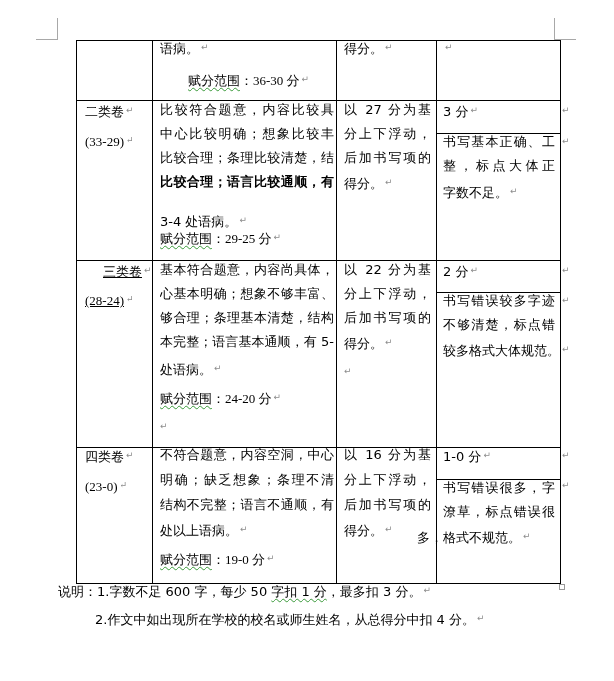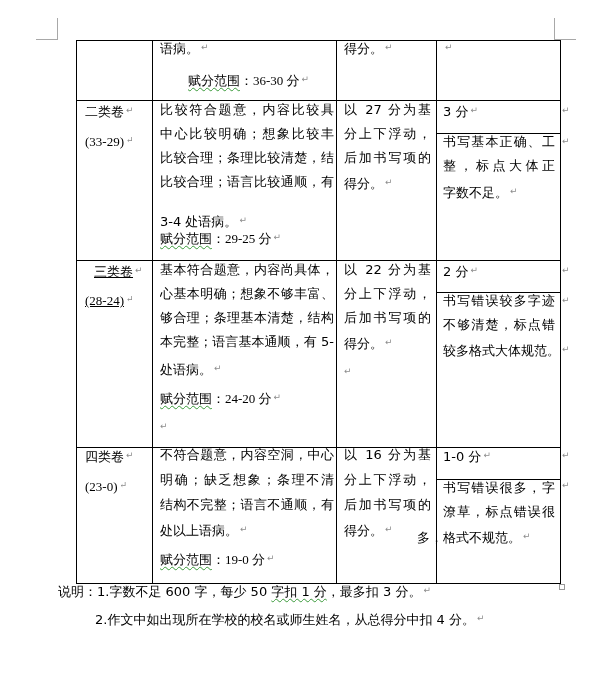--- a/index.html
+++ b/index.html
@@ -51,40 +51,40 @@
     <div class="ln" style="left:443px;top:39px;"><span class="pm"></span></div>
   </div>
 
   <div>
     <div class="ln" style="left:85px;top:102px;"><span>二类卷</span><span class="pm"></span></div>
     <div class="ln num" style="left:85px;top:132px;"><span>(33-29)</span><span class="pm"></span></div>
 
     <div class="ln j" style="left:160px;top:102px;width:174px;"><span>比较符合题意，内容比较具体，</span></div>
     <div class="ln j" style="left:160px;top:126px;width:174px;"><span>中心比较明确；想象比较丰富、</span></div>
     <div class="ln j" style="left:160px;top:150px;width:174px;"><span>比较合理；条理比较清楚，结构</span></div>
-    <div class="ln j" style="left:160px;top:174px;width:174px;"><span>比较合理；语言比较通顺，有</span></div>
+    <div class="ln j" style="left:160px;top:174px;width:174px;font-weight:bold;"><span>比较合理；语言比较通顺，有</span></div>
     <div class="ln" style="left:160px;top:212px;"><span>3-4 处语病。</span><span class="pm"></span></div>
     <div class="ln" style="left:160px;top:229px;"><span class="wavy">赋分范围</span><span>：</span><span class="num">29-25 分</span><span class="pm"></span></div>
 
     <div class="ln j" style="left:344px;top:102px;width:87px;"><span>以 27 分为基准</span></div>
     <div class="ln j" style="left:344px;top:126px;width:87px;"><span>分上下浮动，然</span></div>
     <div class="ln j" style="left:344px;top:150px;width:87px;"><span>后加书写项的</span></div>
     <div class="ln" style="left:344px;top:174px;"><span>得分。</span><span class="pm"></span></div>
 
     <div class="ln" style="left:443px;top:102px;"><span>3 分</span><span class="pm"></span></div>
     <div class="ln j" style="left:443px;top:134px;width:112px;"><span>书写基本正确、工</span></div>
     <div class="ln j" style="left:443px;top:158px;width:112px;"><span>整，标点大体正确，</span></div>
     <div class="ln" style="left:443px;top:183px;"><span>字数不足。</span><span class="pm"></span></div>
 
     <div class="rm" style="left:562px;top:102px;"></div>
     <div class="rm" style="left:562px;top:133px;"></div>
   </div>
 
   <div>
-    <div class="ln" style="left:94px;top:262px;text-decoration:underline;"><span>三类卷</span><span class="pm"></span></div>
+    <div class="ln" style="left:103px;top:262px;text-decoration:underline;"><span>三类卷</span><span class="pm"></span></div>
     <div class="ln num" style="left:85px;top:291px;text-decoration:underline;"><span>(28-24)</span><span class="pm"></span></div>
 
     <div class="ln j" style="left:160px;top:262px;width:174px;"><span>基本符合题意，内容尚具体，中</span></div>
     <div class="ln j" style="left:160px;top:286px;width:174px;"><span>心基本明确；想象不够丰富、不</span></div>
     <div class="ln j" style="left:160px;top:310px;width:174px;"><span>够合理；条理基本清楚，结构基</span></div>
     <div class="ln j" style="left:160px;top:334px;width:174px;"><span>本完整；语言基本通顺，有 5-6</span></div>
     <div class="ln" style="left:160px;top:360px;"><span>处语病。</span><span class="pm"></span></div>
     <div class="ln" style="left:160px;top:389px;"><span class="wavy">赋分范围</span><span>：</span><span class="num">24-20 分</span><span class="pm"></span></div>
     <div class="ln" style="left:158px;top:418px;"><span class="pm"></span></div>
 

